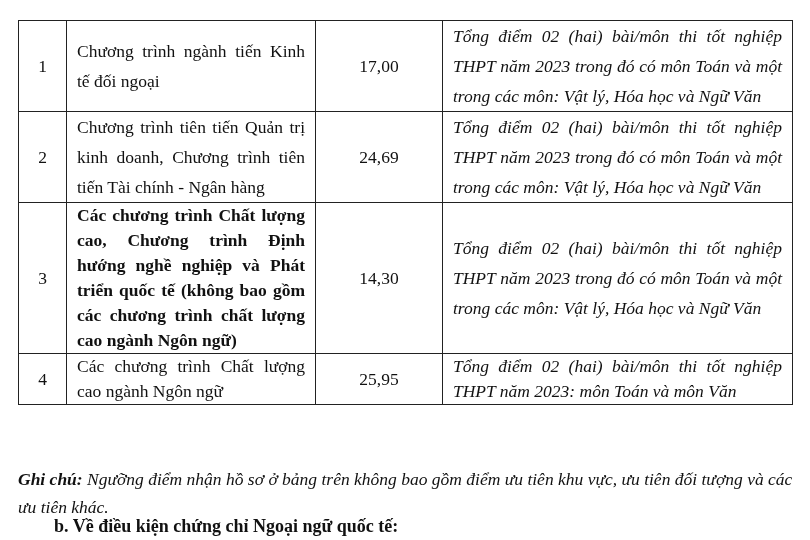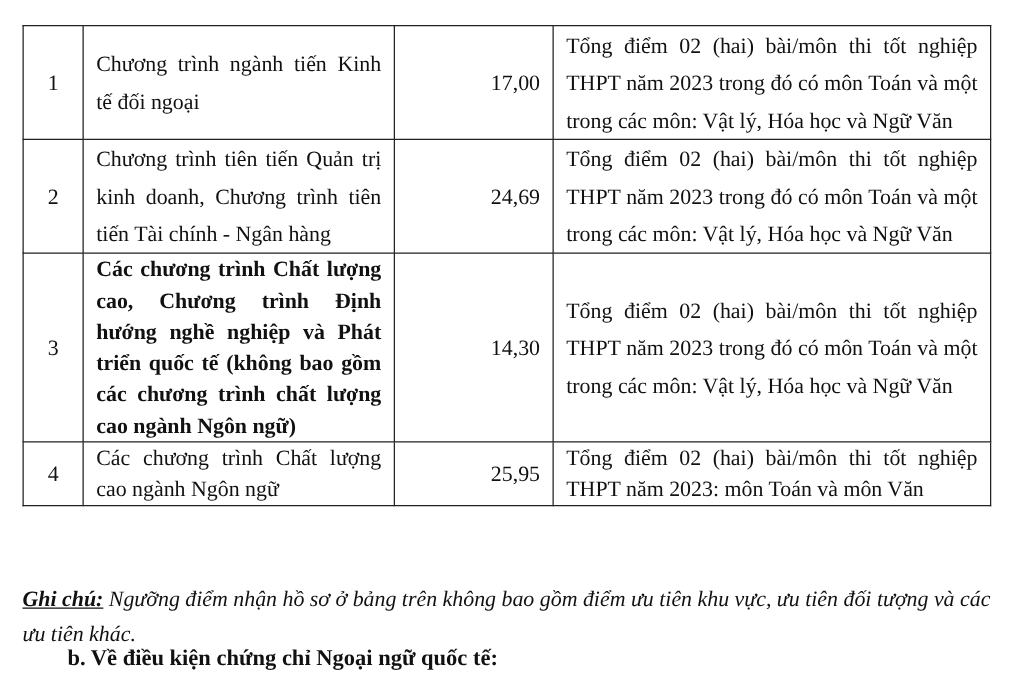--- a/index.html
+++ b/index.html
@@ -5,29 +5,29 @@
   html, body { margin: 0; padding: 0; background: #ffffff; }
   body { width: 810px; height: 540px; overflow: hidden; position: relative;
          font-family: "Liberation Serif", "DejaVu Serif", serif; color: #111; }
   table.main { position: absolute; left: 18px; top: 20px; border-collapse: collapse;
                width: 774px; table-layout: fixed; font-size: 17.5px; }
   table.main td, table.main th { border: 1.5px solid #222; padding: 0 10px; vertical-align: middle; }
   table.main th { font-weight: bold; text-align: center; line-height: 26px; }
   col.c1 { width: 48px; } col.c2 { width: 249px; } col.c3 { width: 127px; } col.c4 { width: 350px; }
   .stt { text-align: center; }
   .content { text-align: justify; text-align-last: left; line-height: 30px; }
-  .score { text-align: right; }
-  .cond { text-align: justify; text-align-last: left; line-height: 30px; }
+  .score { text-align: center; }
+  .cond { text-align: justify; text-align-last: left; line-height: 30px; font-style: italic; }
   tr.h { height: 82px; } tr.r1 { height: 91px; } tr.r2 { height: 90px; }
   tr.r3 { height: 131px; } tr.r4 { height: 51px; }
   tr.r3 .content { line-height: 25px; font-weight: bold; }
   tr.r4 .content, tr.r4 .cond { line-height: 25px; margin-left: 16px; }
   .note { position: absolute; left: 18px; top: 465px; width: 780px; font-style: italic;
           font-size: 17.5px; line-height: 28px; }
-  .note .lbl { font-weight: bold; text-decoration: underline; }
+  .note .lbl { font-weight: bold; }
   .sub { position: absolute; left: 18px; top: 516px; font-weight: bold; font-size: 18px; margin-left: 36px; }
 </style>
 </head>
 <body>
 
 <table class="main">
   <colgroup>
       <col class="c1">
       <col class="c2">
       <col class="c3">

